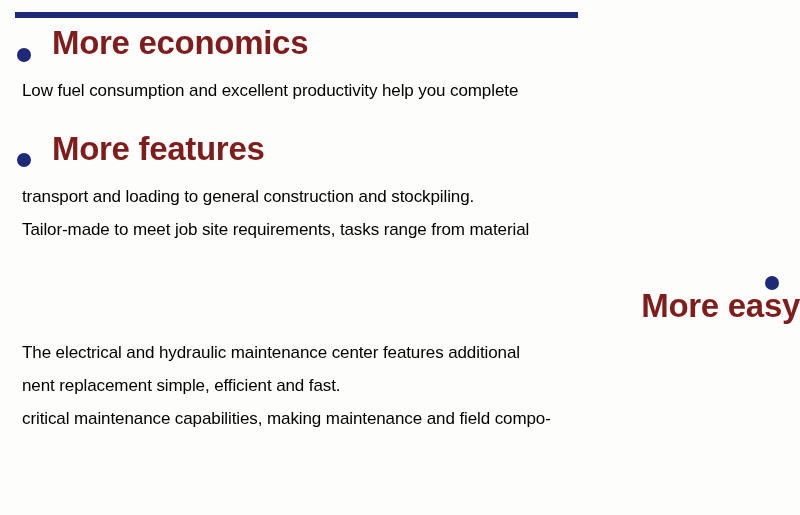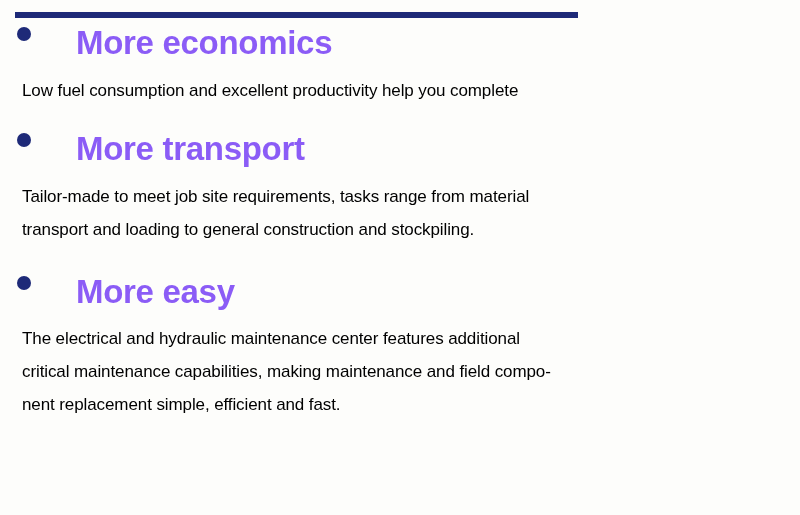--- a/index.html
+++ b/index.html
@@ -38,30 +38,29 @@
     top: 26px;
     width: 800px;
   }
 
   .section {
     position: relative;
   }
 
   .section-heading {
     display: flex;
-    align-items: flex-start;
-    color: #8b5cf6;
+    align-items: flex-end;
+    color: #7f1d1d;
     font-size: 33px;
     font-weight: bold;
     letter-spacing: -0.3px;
     line-height: 1.05;
     padding-left: 17px;
     margin: 0;
     white-space: nowrap;
-    gap: 24px;
   }
 
   .bullet-dot {
     display: inline-block;
     width: 14px;
     height: 14px;
     border-radius: 50%;
     background: #1e2a78;
     flex: 0 0 auto;
     margin-right: 21px;
@@ -84,21 +83,21 @@
     white-space: nowrap;
   }
 
   
   #section-economics .section-heading { margin-top: 0px; }
   #section-economics .section-body    { margin-top: 13px; }
 
   #section-efficient .section-heading { margin-top: 25px; }
   #section-efficient .section-body    { margin-top: 14px; }
 
-  #section-easy .section-heading      { margin-top: 29px; }
+  #section-easy .section-heading      { margin-top: 29px; flex-direction: column; }
   #section-easy .section-body         { margin-top: 12px; }
 </style>
 </head>
 <body>
 
 <div class="page">
 
   <div class="top-rule"></div>
 
   <div class="content">
@@ -109,34 +108,34 @@
         <span>More economics</span>
       </h2>
       <p class="section-body">
         <span class="line">Low fuel consumption and excellent productivity help you complete</span>
       </p>
     </div>
 
     <div class="section" id="section-efficient">
       <h2 class="section-heading">
         <span class="bullet-dot"></span>
-        <span>More transport</span>
+        <span>More features</span>
       </h2>
       <p class="section-body">
+        <span class="line">transport and loading to general construction and stockpiling.</span>
         <span class="line">Tailor-made to meet job site requirements, tasks range from material</span>
-        <span class="line">transport and loading to general construction and stockpiling.</span>
       </p>
     </div>
 
     <div class="section" id="section-easy">
       <h2 class="section-heading">
         <span class="bullet-dot"></span>
         <span>More easy</span>
       </h2>
       <p class="section-body">
         <span class="line">The electrical and hydraulic maintenance center features additional</span>
+        <span class="line">nent replacement simple, efficient and fast.</span>
         <span class="line">critical maintenance capabilities, making maintenance and field compo-</span>
-        <span class="line">nent replacement simple, efficient and fast.</span>
       </p>
     </div>
 
   </div>
 </div>
 
 </body></html>

